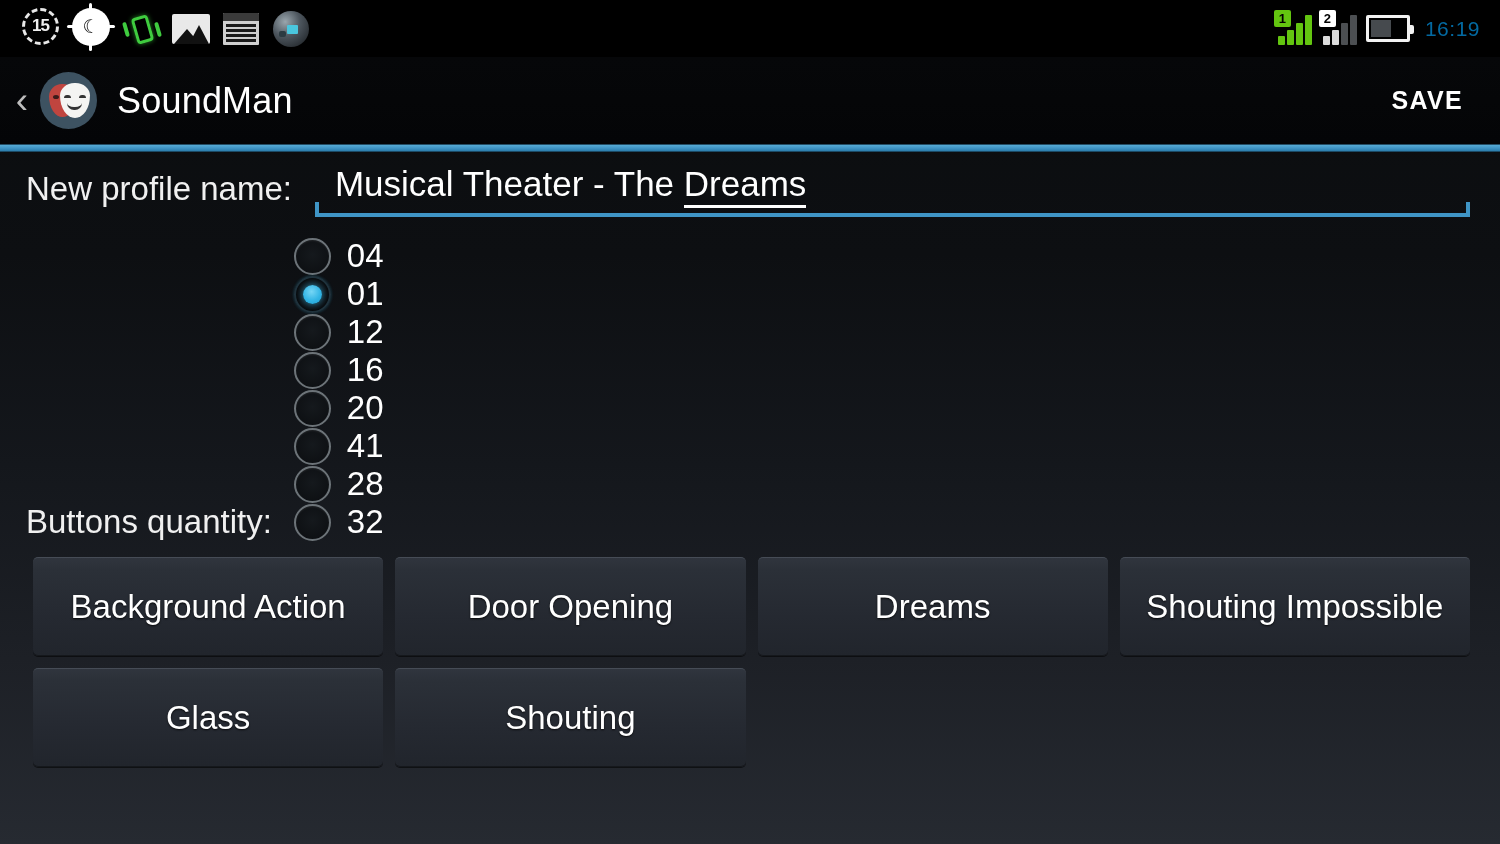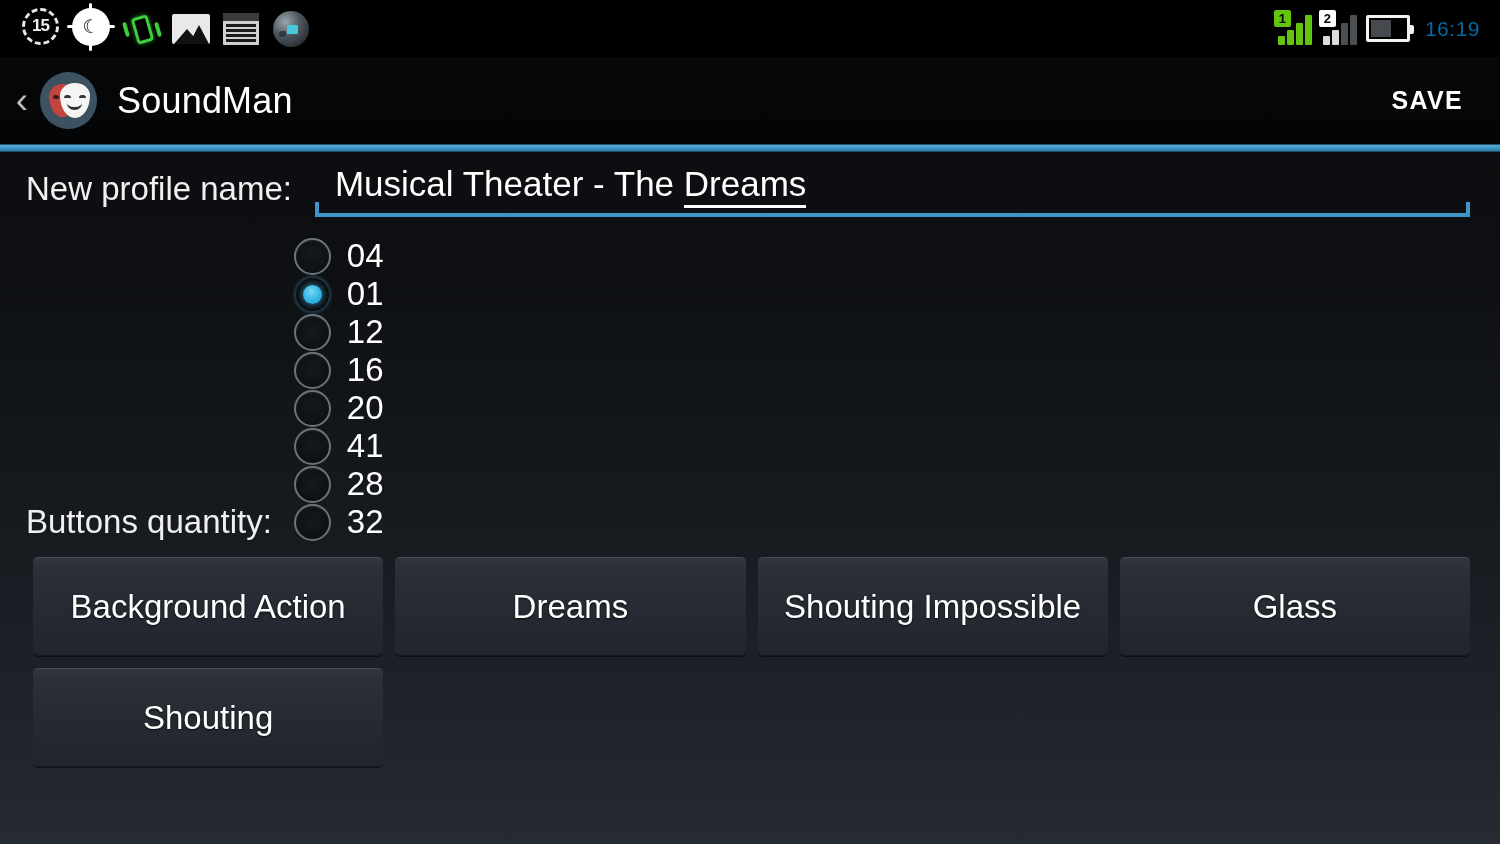--- a/index.html
+++ b/index.html
@@ -321,20 +321,23 @@
         </div>
 
       </div>
     </div>
 
     <div class="grid">
       <div class="sbtn">
           <span>Background Action</span>
         </div>
       <div class="sbtn">
+          <span>Door Opening</span>
+        </div>
+      <div class="sbtn">
           <span>Dreams</span>
         </div>
       <div class="sbtn">
           <span>Shouting Impossible</span>
         </div>
       <div class="sbtn">
           <span>Glass</span>
         </div>
       <div class="sbtn">
           <span>Shouting</span>

